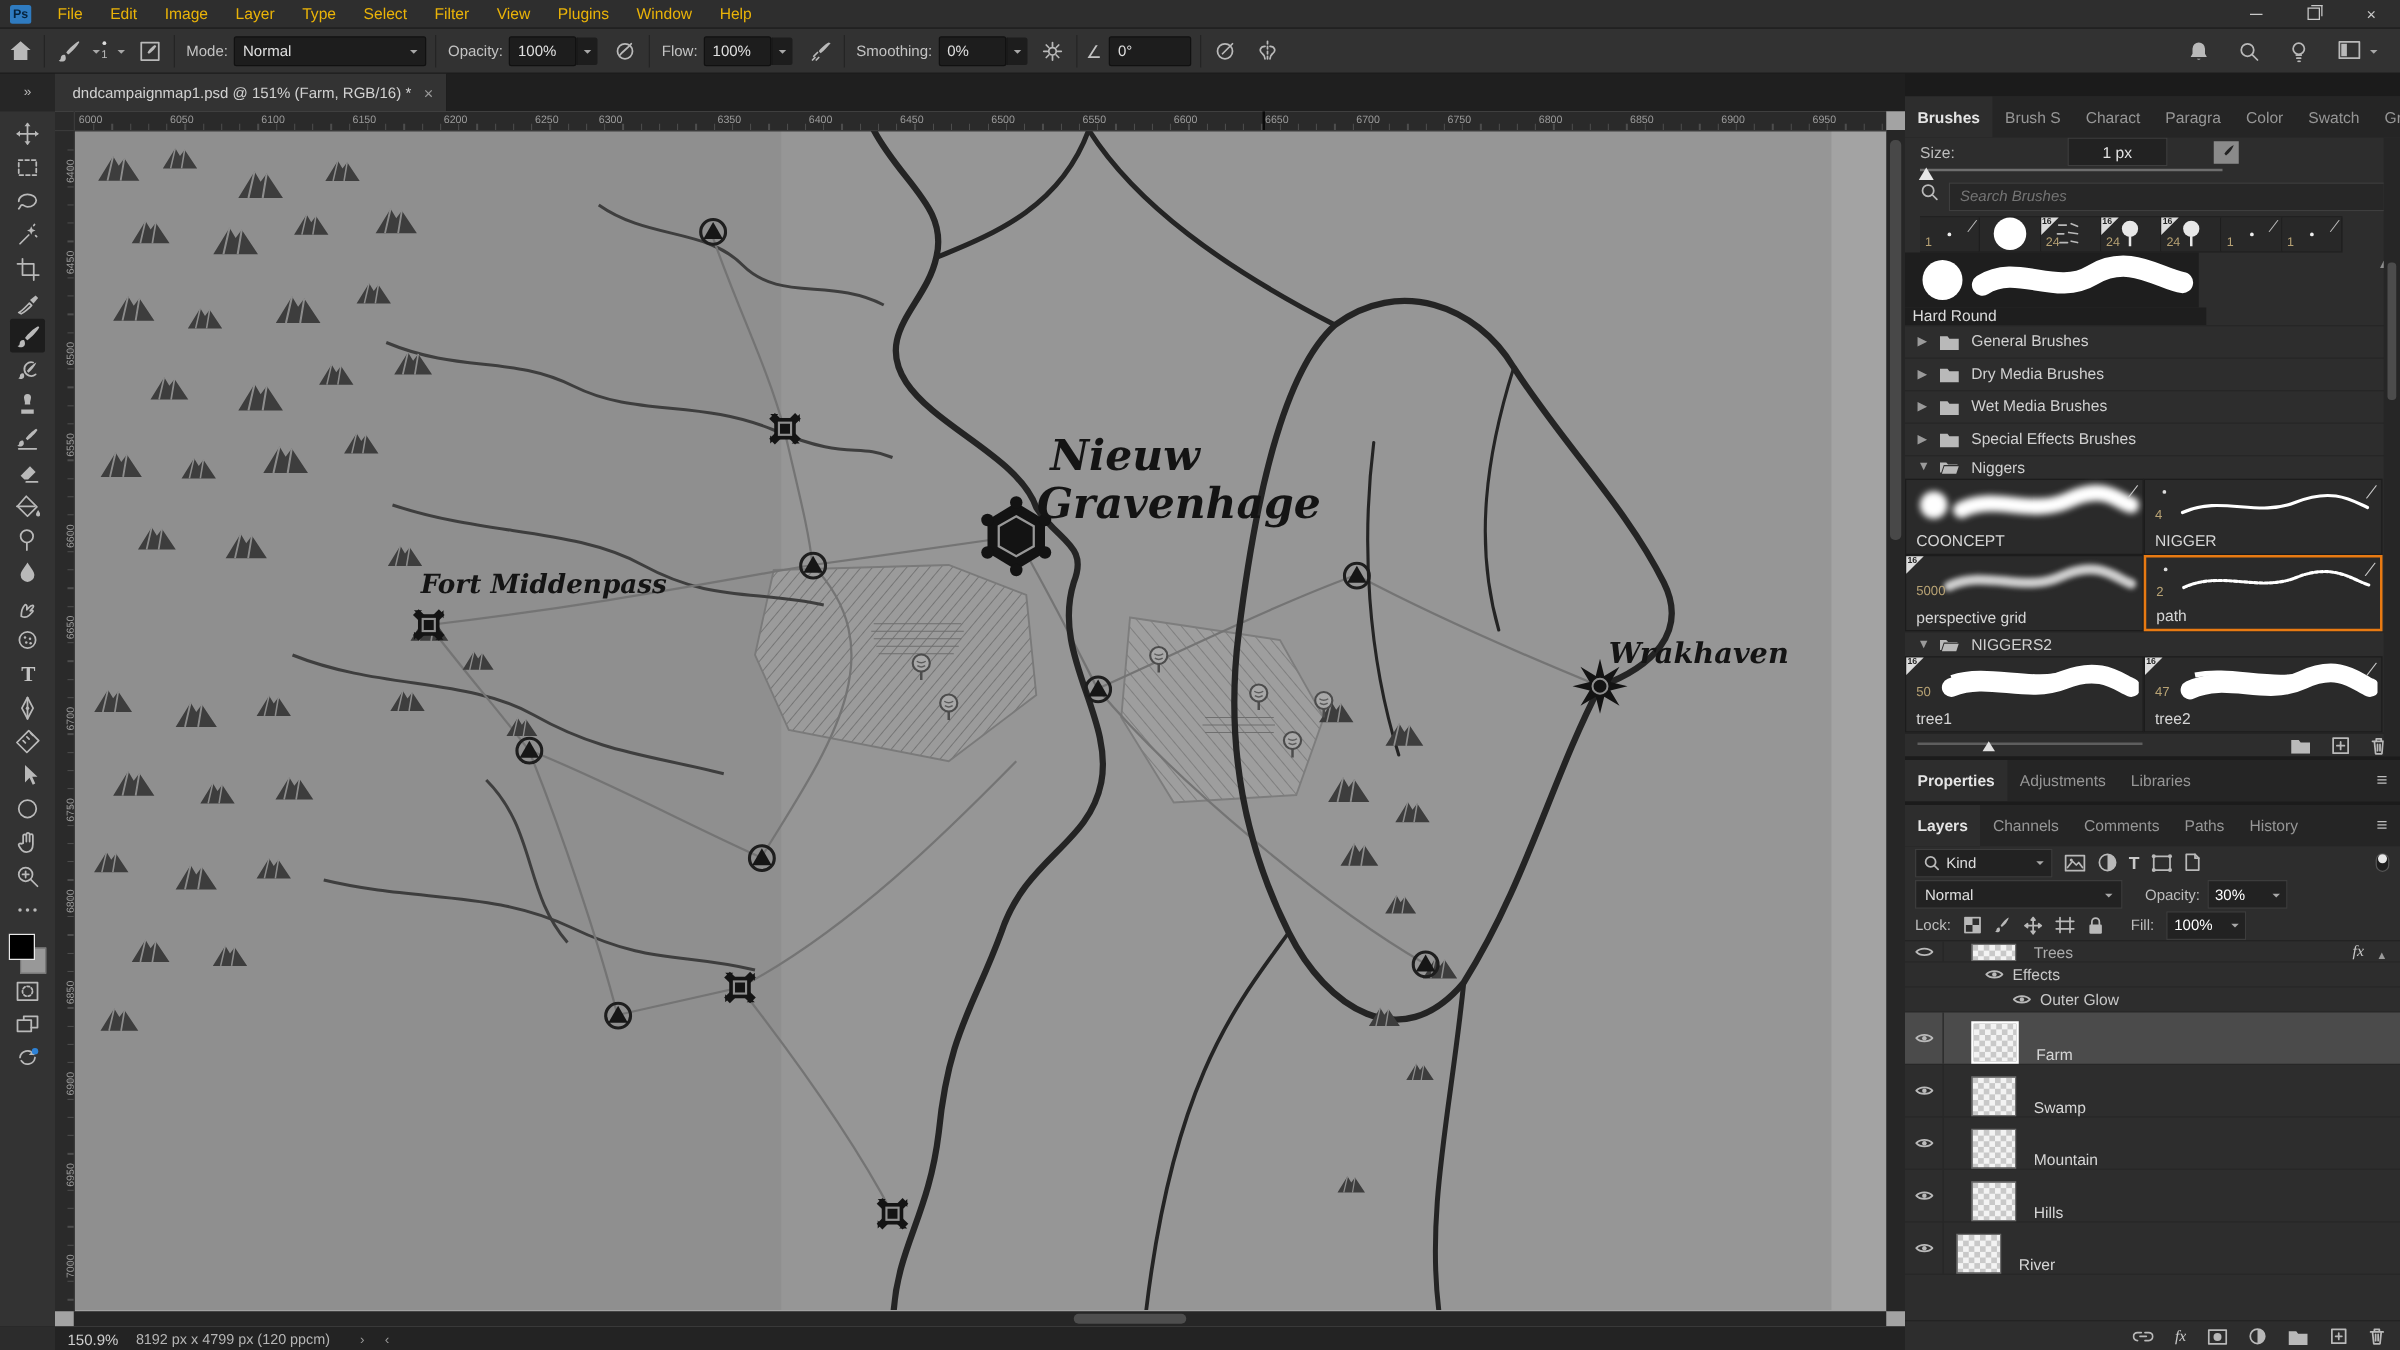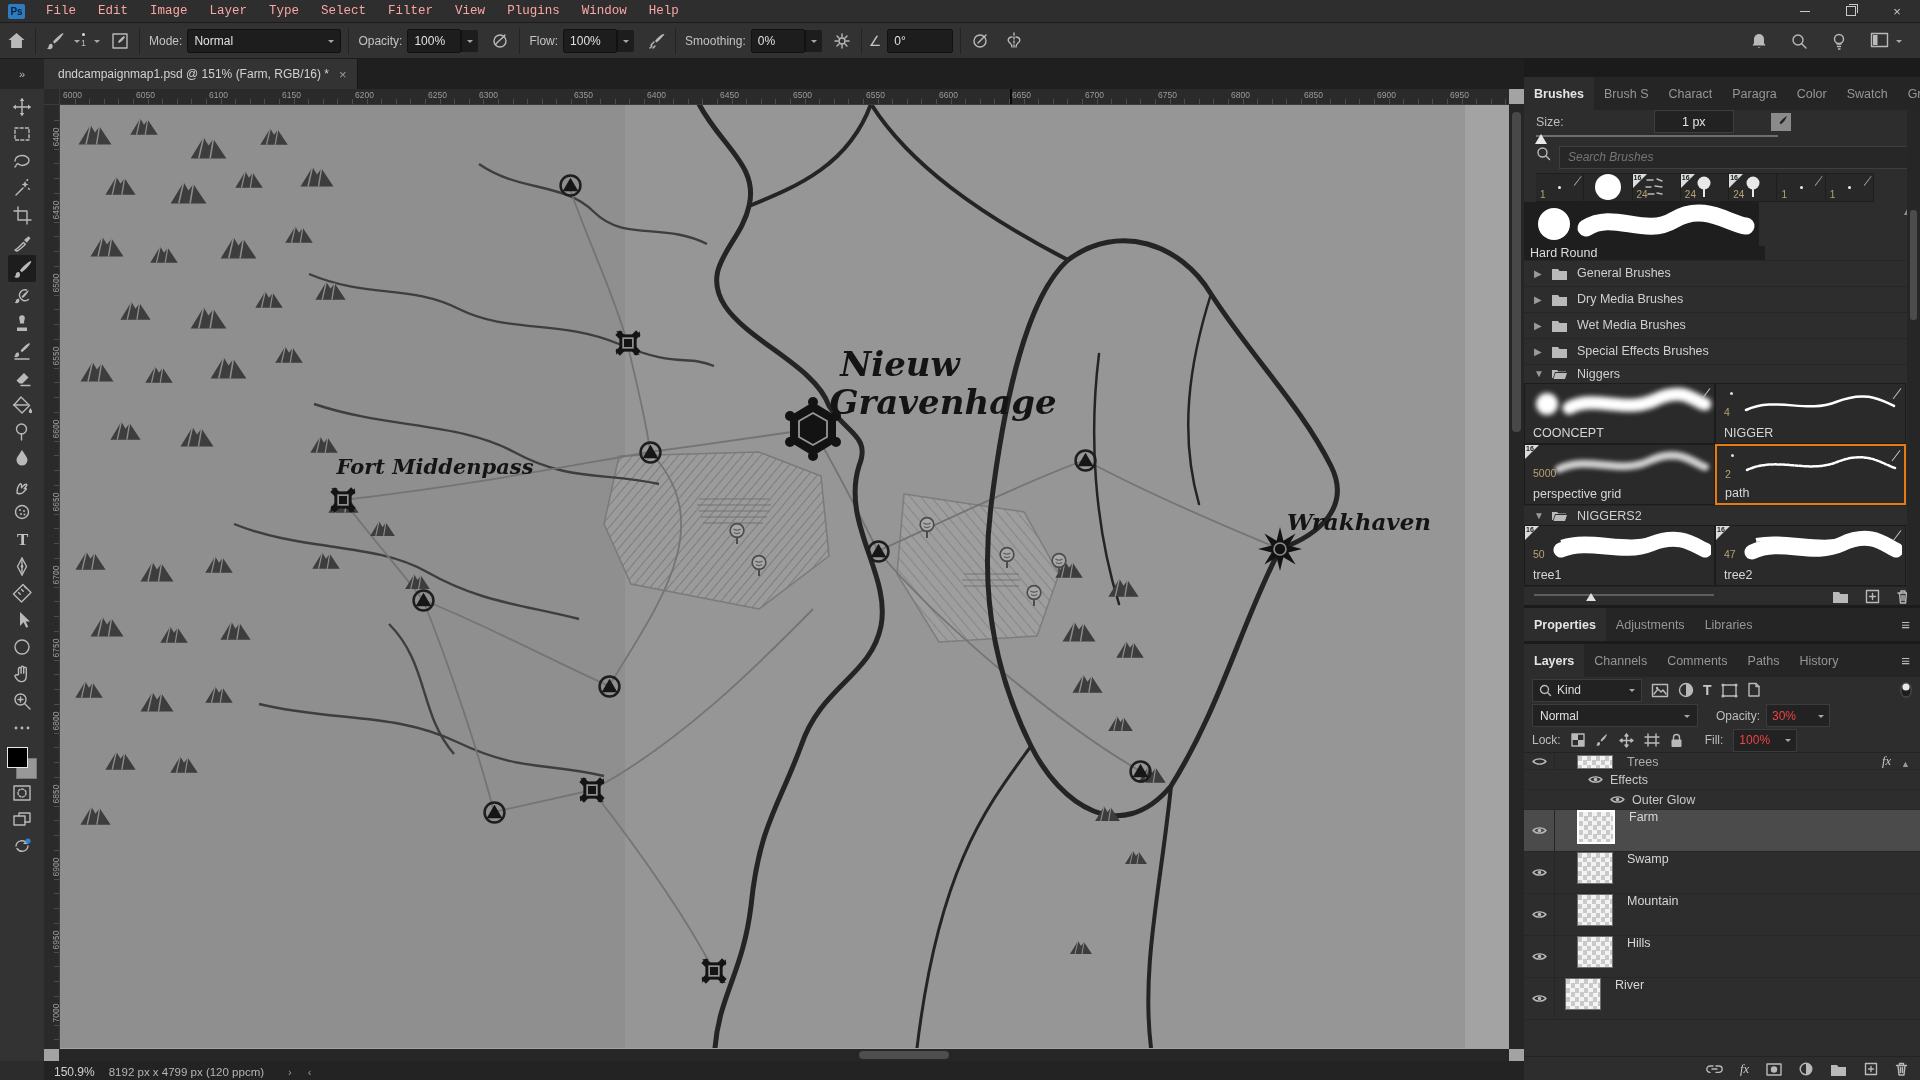--- a/index.html
+++ b/index.html
@@ -3,21 +3,21 @@
 <meta charset="utf-8">
 <style>
   html,body{margin:0;padding:0;width:1920px;height:1080px;background:#1b1b1b;overflow:hidden;
     font-family:"Liberation Sans",sans-serif;color:#cecece;-webkit-font-smoothing:antialiased;}
   .row{display:flex;align-items:center;}
   svg{display:block}
   
   .titlebar{height:22px;background:#2e2e2e;display:flex;align-items:center;font-size:12.5px;}
   .ps-logo{width:17px;height:15px;margin:0 10px 0 8px;background:#2f7bc0;color:#06233d;font-weight:bold;
     font-size:10px;display:flex;align-items:center;justify-content:center;border-radius:2px;}
-  .menu-item{padding:0 11px;color:#fca5a5;font-family:Liberation Mono, monospace;}
+  .menu-item{padding:0 11px;color:#eab308;}
   .winctl{margin-left:auto;display:flex;height:22px;}
   .winbtn{width:46px;display:flex;align-items:center;justify-content:center;color:#c9c9c9;font-size:13px;}
   .min-glyph{width:10px;height:1px;background:#c9c9c9;}
   .max-glyph{width:8px;height:8px;border:1px solid #c9c9c9;position:relative;}
   .max-glyph:before{content:"";position:absolute;left:2px;top:-3px;width:8px;height:8px;border:1px solid #c9c9c9;border-left:none;border-bottom:none;}
   
   .optionsbar{height:35px;background:#323232;border-top:1px solid #1c1c1c;border-bottom:1px solid #1c1c1c;
     display:flex;align-items:center;font-size:12px;color:#c3c3c3;padding-left:4px;}
   .vsep{width:1px;height:26px;background:#242424;margin:0 7px;flex:none}
   .opt-label{margin:0 5px 0 2px;}
@@ -110,24 +110,24 @@
   .bb-track{position:absolute;left:0;right:0;top:3px;height:2px;background:#5e5e5e;}
   .bb-thumb{position:absolute;left:52px;top:2px;width:0;height:0;border-left:5px solid transparent;border-right:5px solid transparent;border-bottom:8px solid #e0e0e0;}
   .bb-icons{margin-left:auto;display:flex;gap:16px;align-items:center;}
   .panel-rail{position:absolute;right:0;top:33px;bottom:0;width:13px;background:#262626;}
   .rail-thumb{position:absolute;left:3px;right:3px;top:100px;height:110px;background:#4c4c4c;border-radius:3px;}
   
   .filter-row{height:26px;display:flex;align-items:center;padding:0 8px;gap:9px;}
   .kindbox{display:flex;align-items:center;background:#222;border:1px solid #3c3c3c;height:21px;padding:0 6px;width:96px;color:#ddd;font-size:12px;gap:5px;}
   .blend-row{height:25px;display:flex;align-items:center;padding:0 8px;font-size:12px;color:#bdbdbd;gap:6px;}
   .blendbox{width:150px;height:21px;background:#222;border:1px solid #3c3c3c;display:flex;align-items:center;padding:0 7px;color:#e0e0e0;}
-  .pctbox{width:52px;height:21px;background:#222;border:1px solid #3c3c3c;display:flex;align-items:center;padding:0 5px;color:#ef4444;}
+  .pctbox{width:52px;height:21px;background:#222;border:1px solid #3c3c3c;display:flex;align-items:center;padding:0 5px;color:#ffffff;}
   .lock-row{height:24px;display:flex;align-items:center;padding:0 8px;font-size:12px;color:#bdbdbd;gap:10px;border-bottom:1px solid #232323;}
   .layers-list{height:303px;overflow:hidden;font-size:12.5px;}
-  .lrow{height:41px;display:flex;align-items:flex-start;border-bottom:1px solid #272727;position:relative;}
+  .lrow{height:41px;display:flex;align-items:flex-end;border-bottom:1px solid #272727;position:relative;}
   .lrow.sel{background:#4b4b4b;}
   .eyecol{width:30px;height:100%;display:flex;align-items:center;justify-content:center;border-right:1px solid #262626;flex:none}
   .lthumb{width:34px;height:30px;border:1px solid #6e6e6e;margin-left:22px;background:repeating-conic-gradient(#f3f3f3 0 25%,#c9c9c9 0 50%);background-size:9px 9px;flex:none}
   .lrow.sel .lthumb{border:2px solid #fff;}
   .lname{margin-left:14px;color:#d6d6d6;}
   .subrow{height:19px;display:flex;align-items:center;gap:7px;color:#c8c8c8;border-bottom:1px solid #272727;}
   .clipped-row{height:16px;overflow:hidden;display:flex;align-items:flex-end;border-bottom:1px solid #272727;position:relative;}
   .layers-bottom{height:24px;display:flex;align-items:center;justify-content:flex-end;gap:17px;padding:0 12px;border-top:1px solid #232323;}
   .fx-txt{font-style:italic;color:#c9c9c9;font-size:12.5px;font-family:"Liberation Serif",serif;}
   .ic{stroke:#b9b9b9;fill:none;stroke-width:1.4;stroke-linecap:round;stroke-linejoin:round;}

